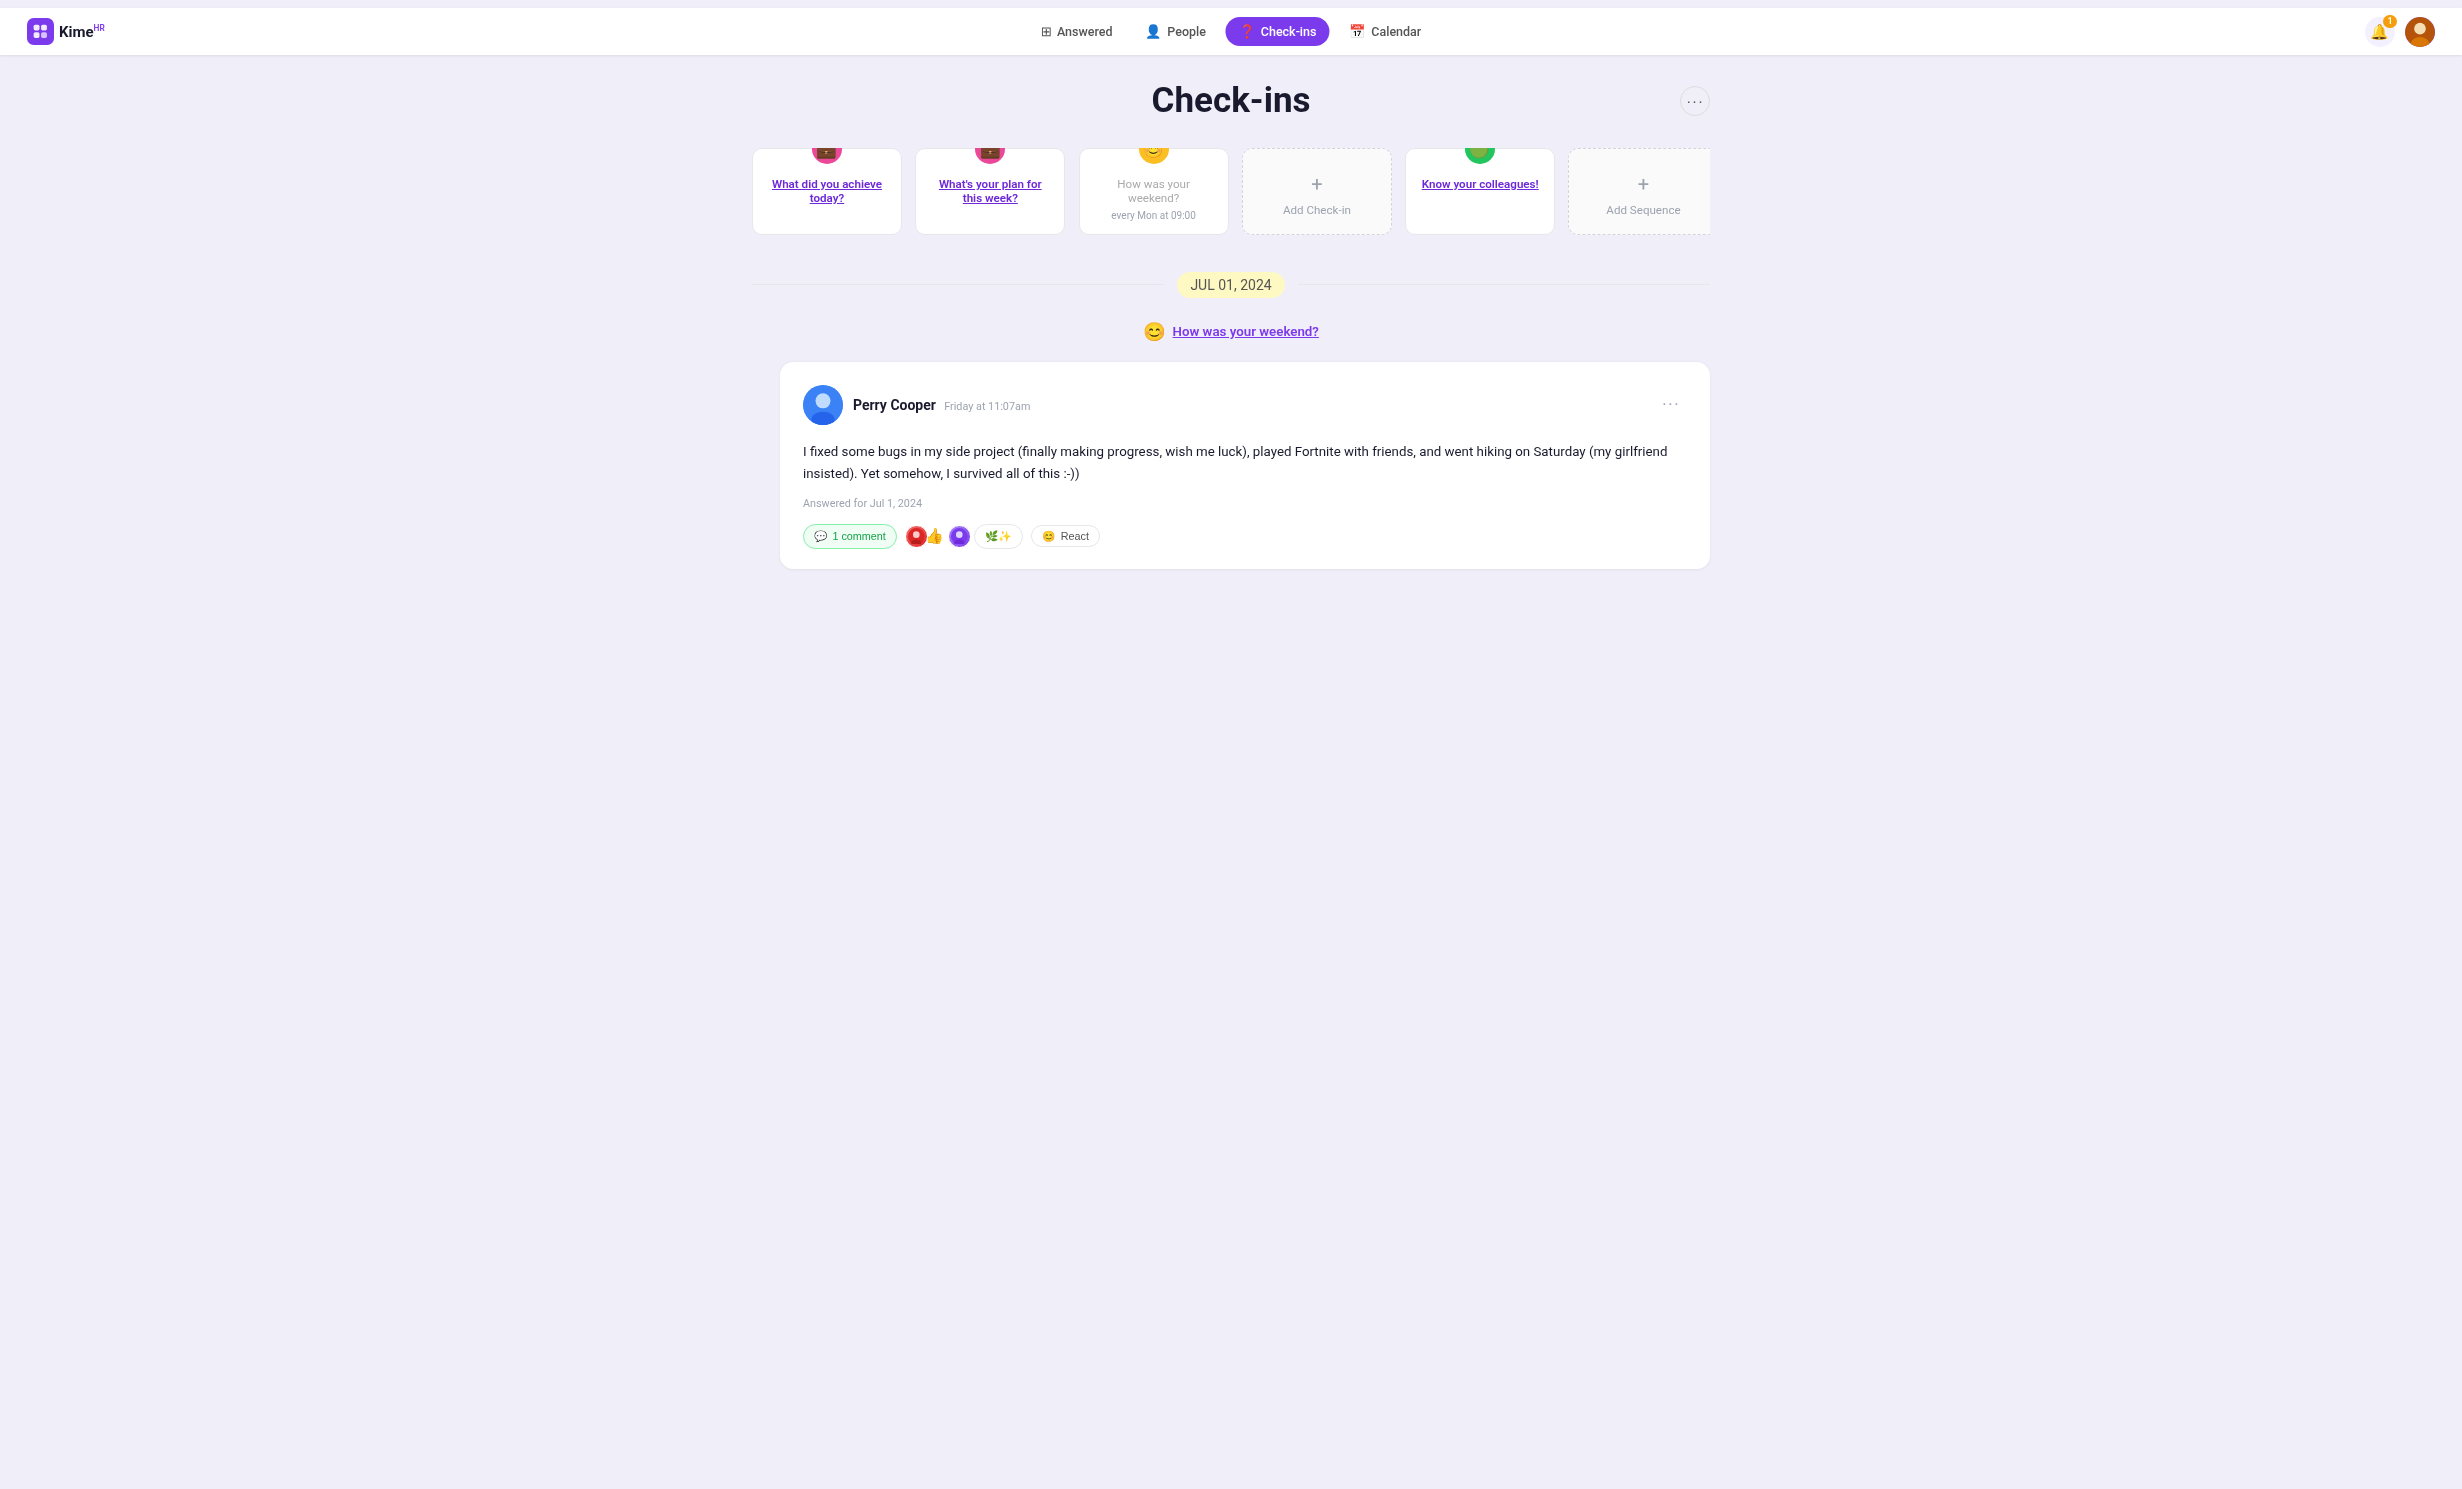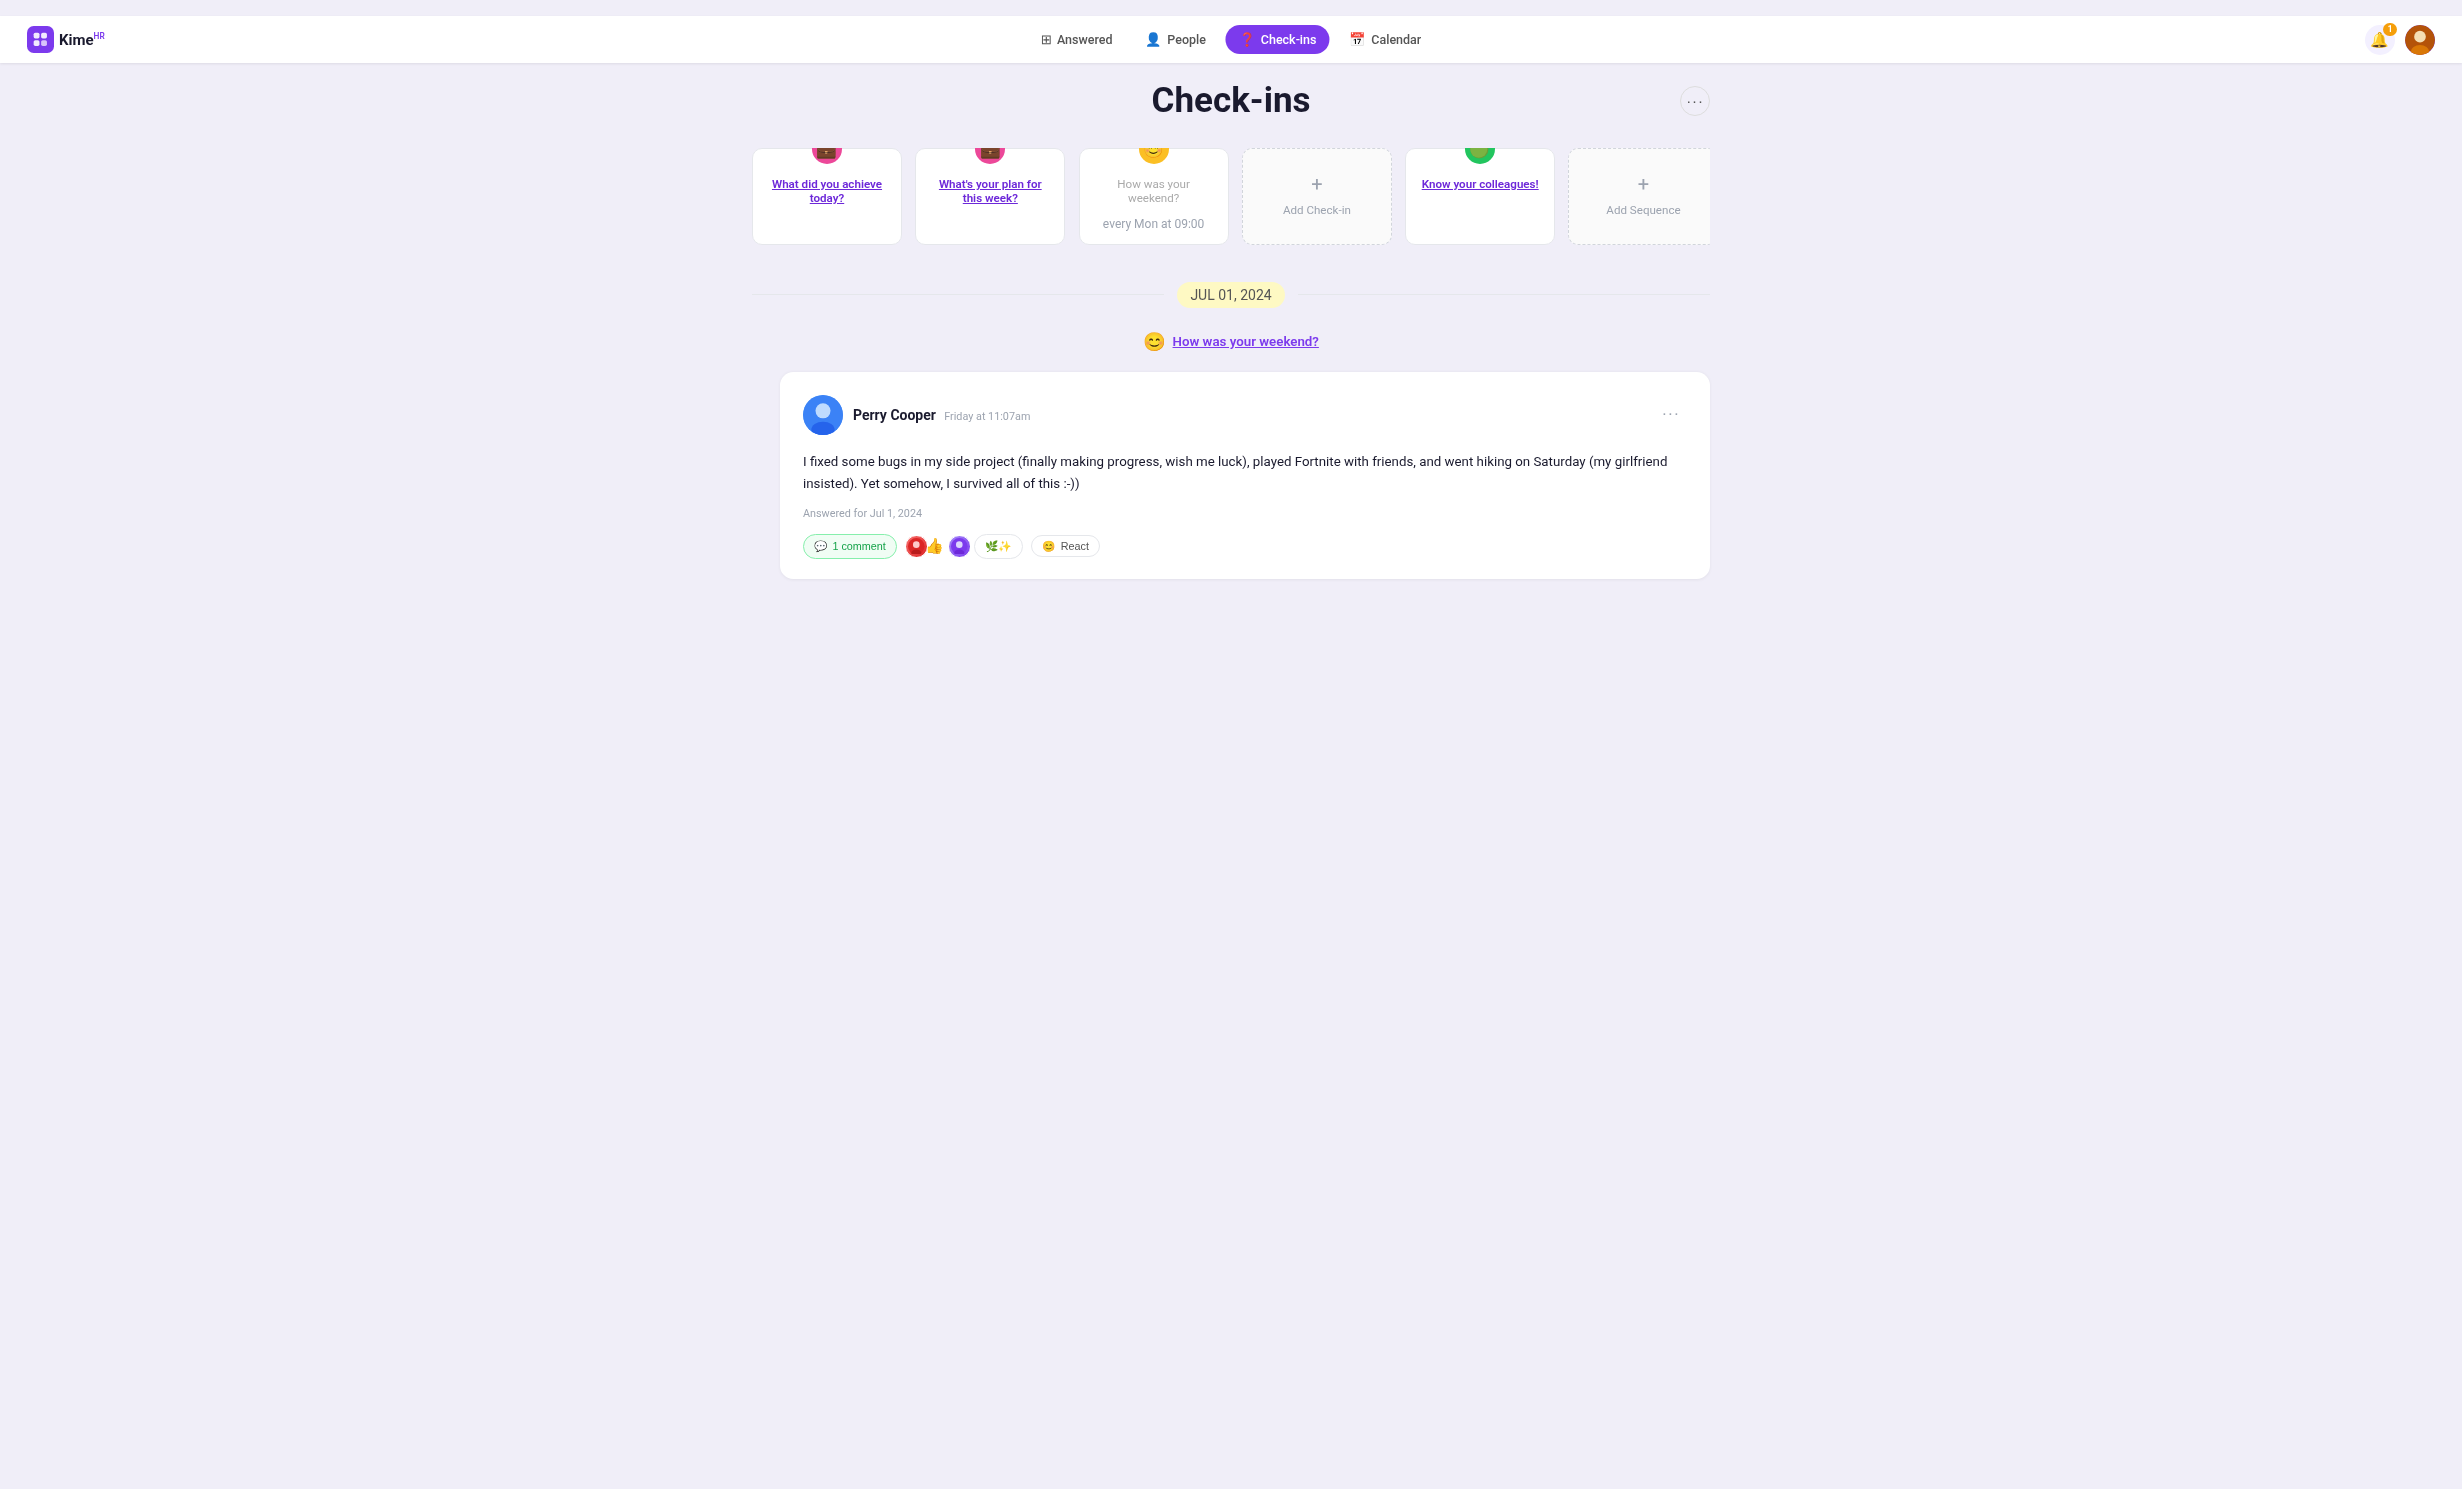--- a/index.html
+++ b/index.html
@@ -11,21 +11,21 @@
 
     
     nav {
       display: flex;
       align-items: center;
       background: #fff;
       padding: 0 27px;
       height: 47px;
       box-shadow: 0 0.8px 2.5px rgba(0,0,0,0.08);
       position: sticky;
-      top: 16px;
+      top: 8px;
       z-index: 100;
     }
     .nav-logo {
       display: flex;
       align-items: center;
       gap: 5px;
       margin-right: auto;
     }
     .nav-logo-icon {
       width: 27px;
@@ -203,23 +203,23 @@
     .card-icon-green { background: #22c55e; }
     .card-title {
       font-size: 11.6px;
       font-weight: 600;
       color: #6d28d9;
       text-align: center;
       margin-top: 11.6px;
       text-decoration: underline;
     }
     .card-subtitle {
-      font-size: 12px;
+      font-size: 10px;
       color: #9ca3af;
-      margin-top: 12px;
+      margin-top: 5px;
       text-align: right;
     }
     .card-add-label {
       font-size: 11.6px;
       color: #9ca3af;
       margin-top: 7px;
       text-align: center;
     }
     .card-plus {
       font-size: 20px;

